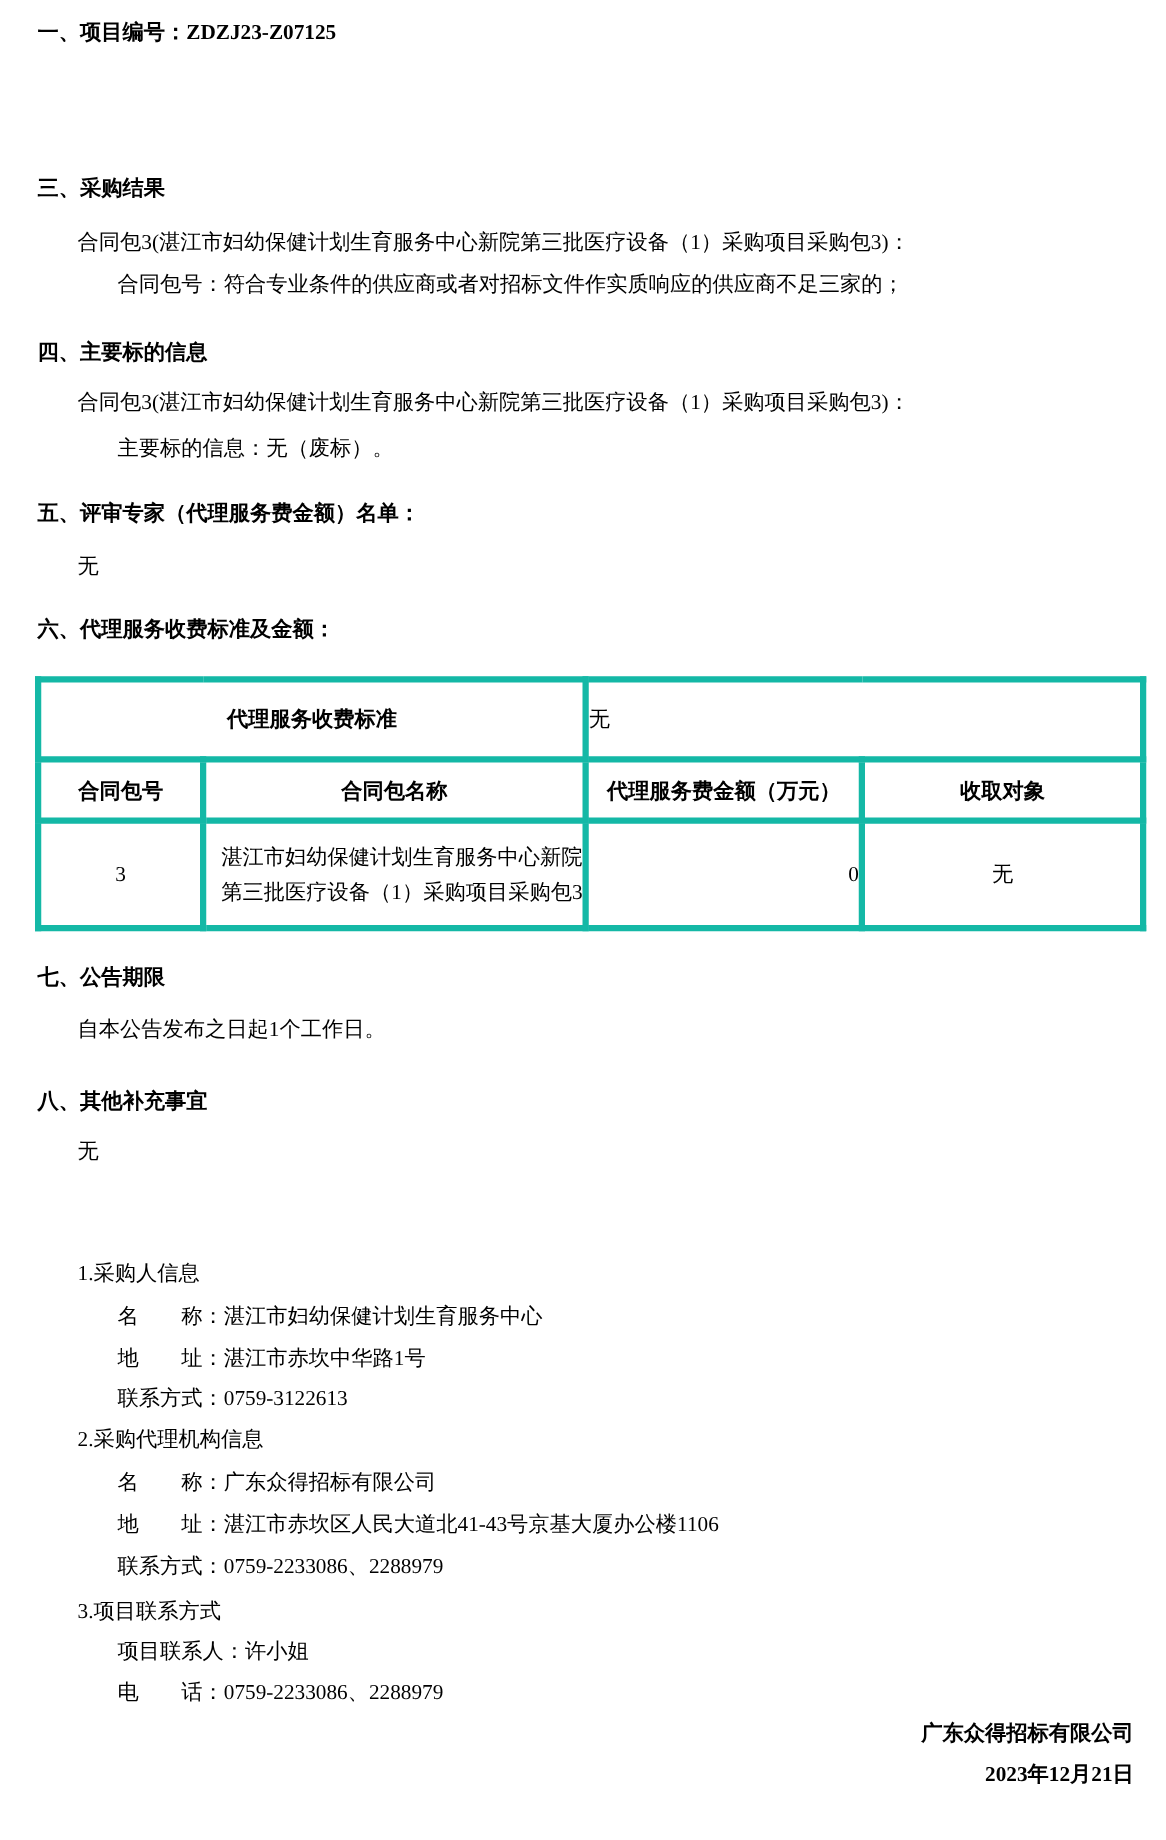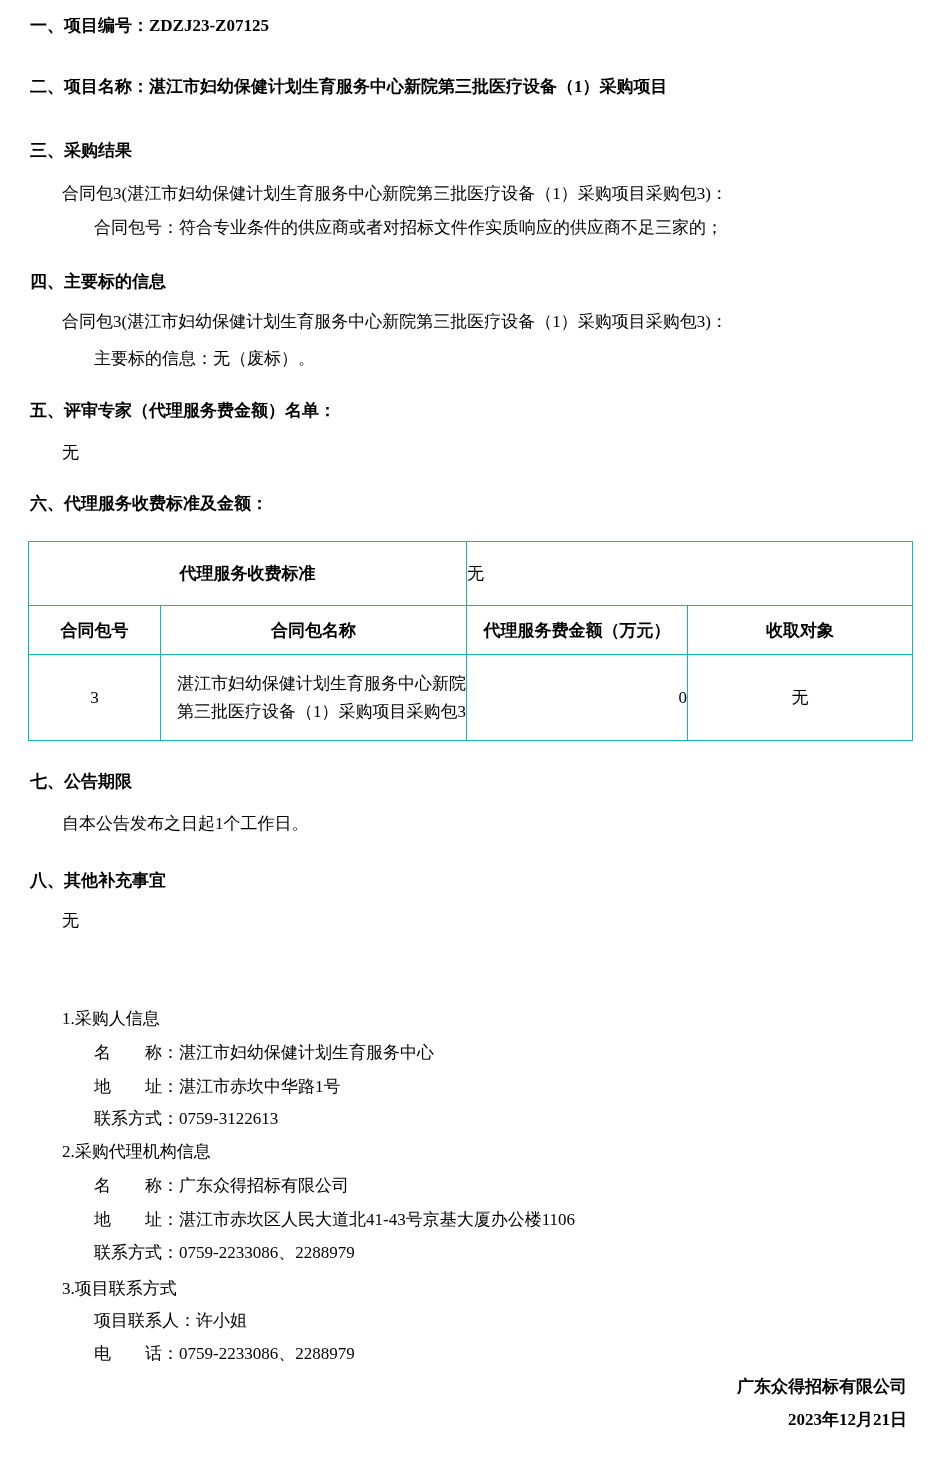--- a/index.html
+++ b/index.html
@@ -28,21 +28,21 @@
     position: absolute;
     left: 28px;
     top: 541px;
     width: 884px;
     border-collapse: collapse;
     table-layout: fixed;
     font-size: 17px;
     color: #000000;
   }
   table.fee-table td {
-    border: 1px solid #14b8a6;
+    border: 5px solid #14b8a6;
     vertical-align: middle;
     padding: 0;
     overflow: hidden;
   }
   .td-center { text-align: center; }
   .td-bold { font-weight: bold; }
   .td-left-pad { text-align: left; padding-left: 12px; }
   .name-cell {
     text-align: right;
     padding: 8px 4px 8px 10px;
@@ -54,21 +54,20 @@
   .row1 { height: 64px; }
   .row2 { height: 49px; }
   .row3 { height: 86px; }
 </style>
 </head>
 <body>
 
 <div class="page">
 
   <div class="line h x30" style="top:15px">一、项目编号：ZDZJ23-Z07125</div>
-  <div class="line h x30" style="top:76px">二、项目名称：湛江市妇幼保健计划生育服务中心新院第三批医疗设备（1）采购项目</div>
 
   <div class="line h x30" style="top:140px">三、采购结果</div>
   <div class="line x62" style="top:183px">合同包3(湛江市妇幼保健计划生育服务中心新院第三批医疗设备（1）采购项目采购包3)：</div>
   <div class="line x94" style="top:217px">合同包号：符合专业条件的供应商或者对招标文件作实质响应的供应商不足三家的；</div>
 
   <div class="line h x30" style="top:271px">四、主要标的信息</div>
   <div class="line x62" style="top:311px">合同包3(湛江市妇幼保健计划生育服务中心新院第三批医疗设备（1）采购项目采购包3)：</div>
   <div class="line x94" style="top:348px">主要标的信息：无（废标）。</div>
 
   <div class="line h x30" style="top:400px">五、评审专家（代理服务费金额）名单：</div>

